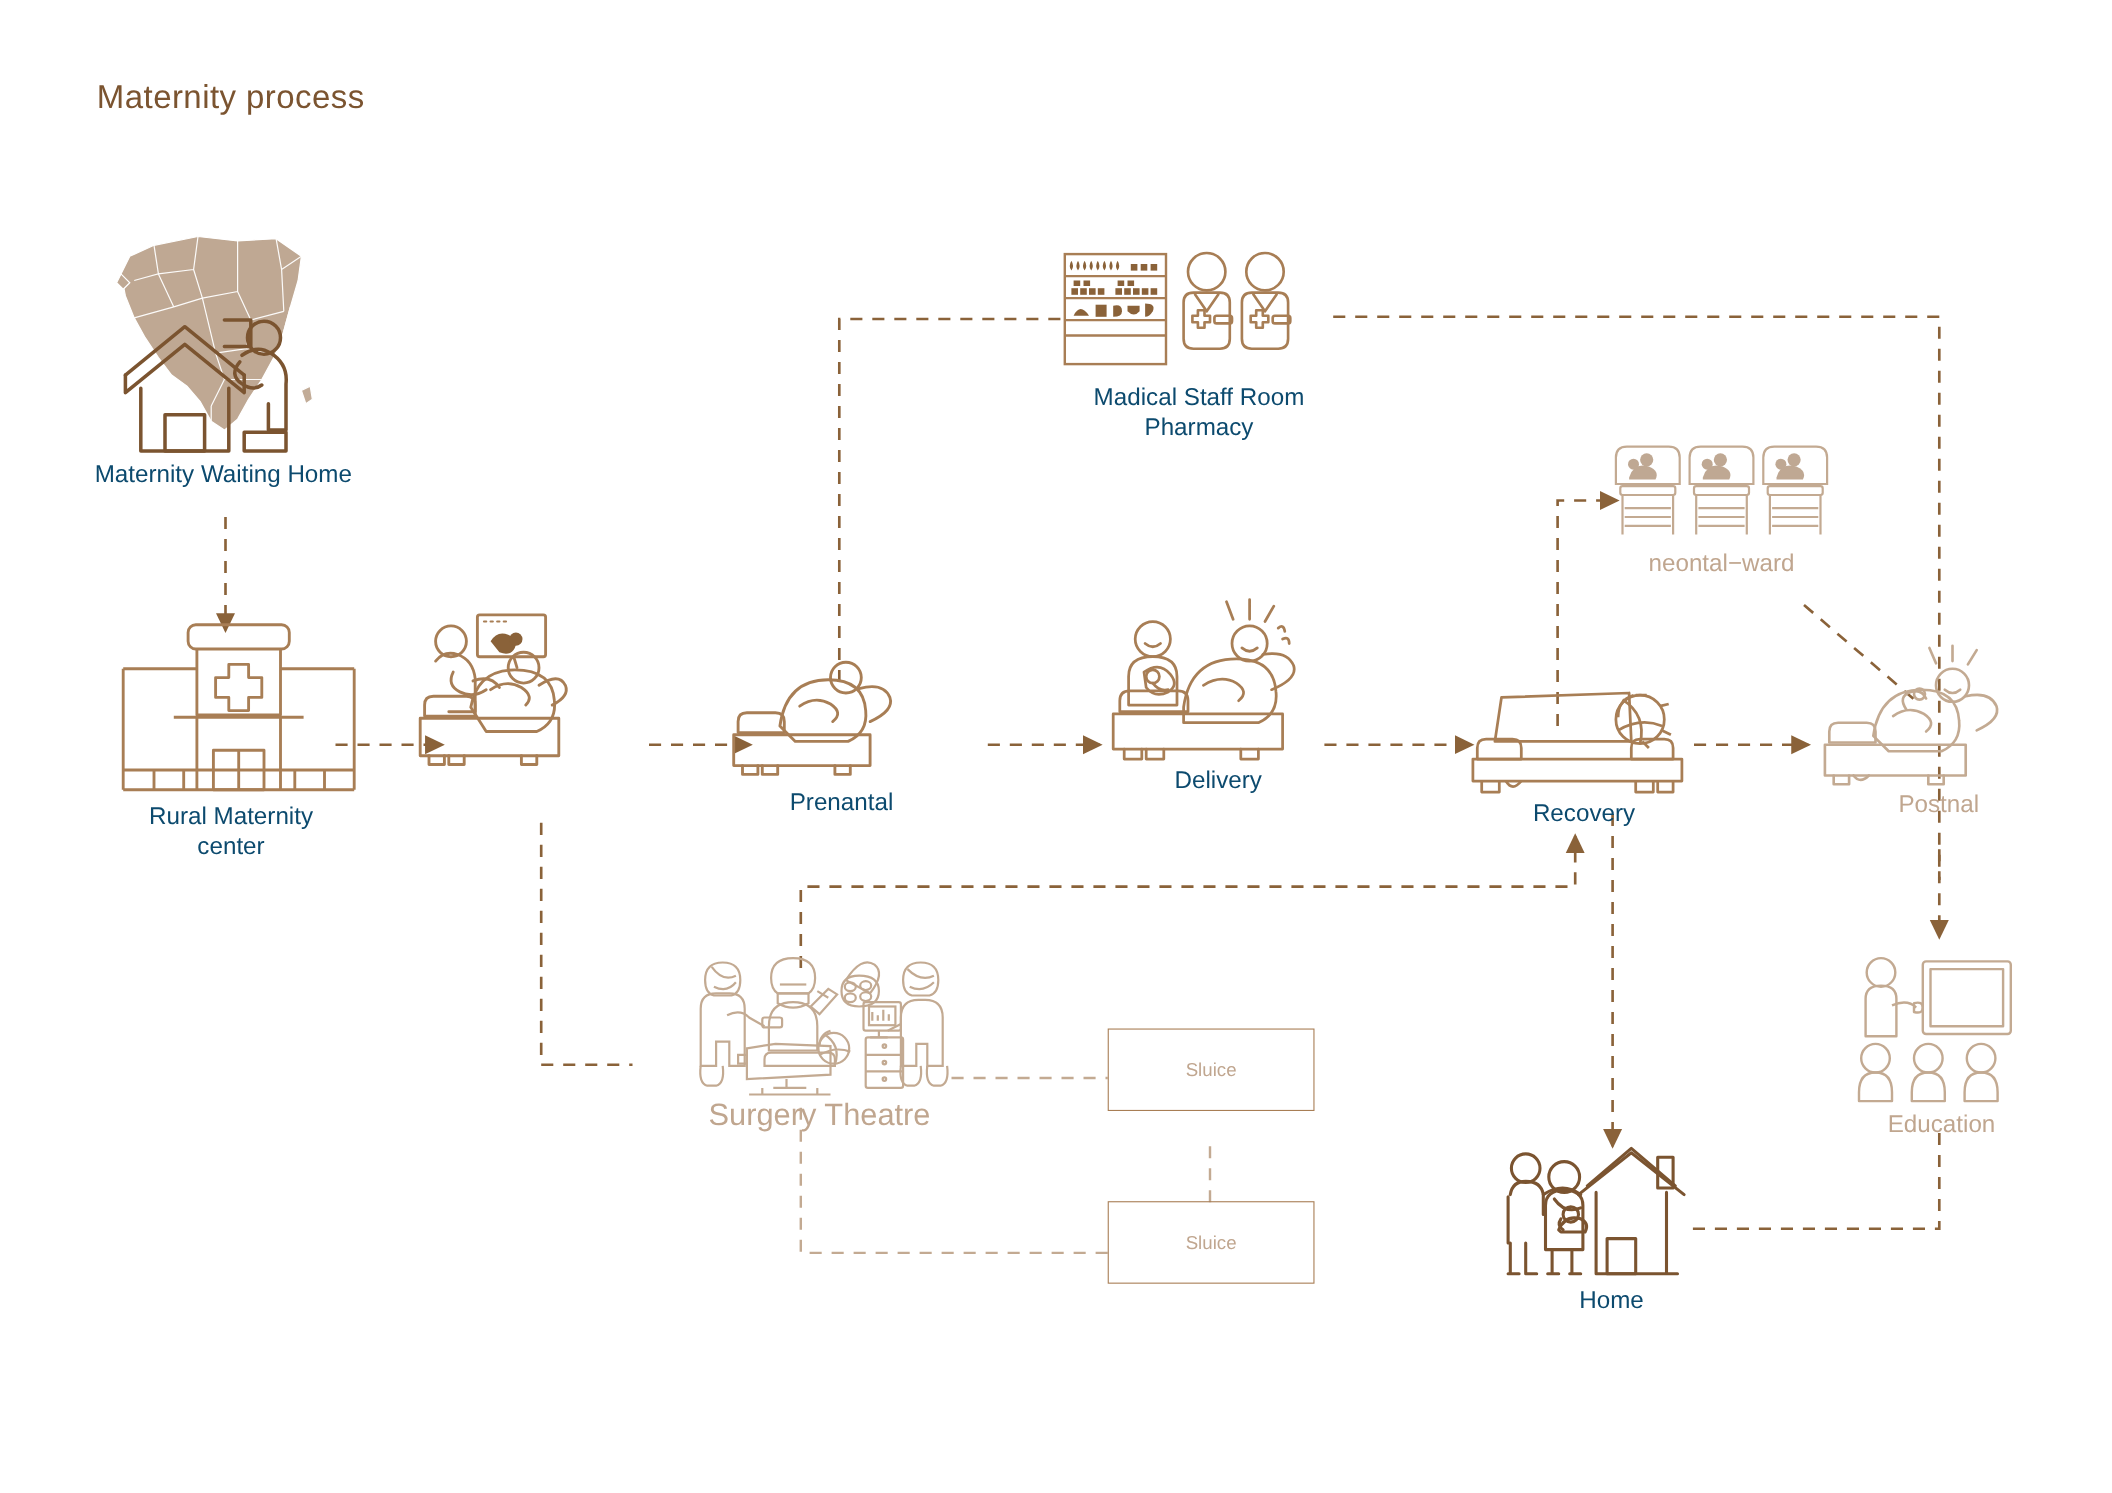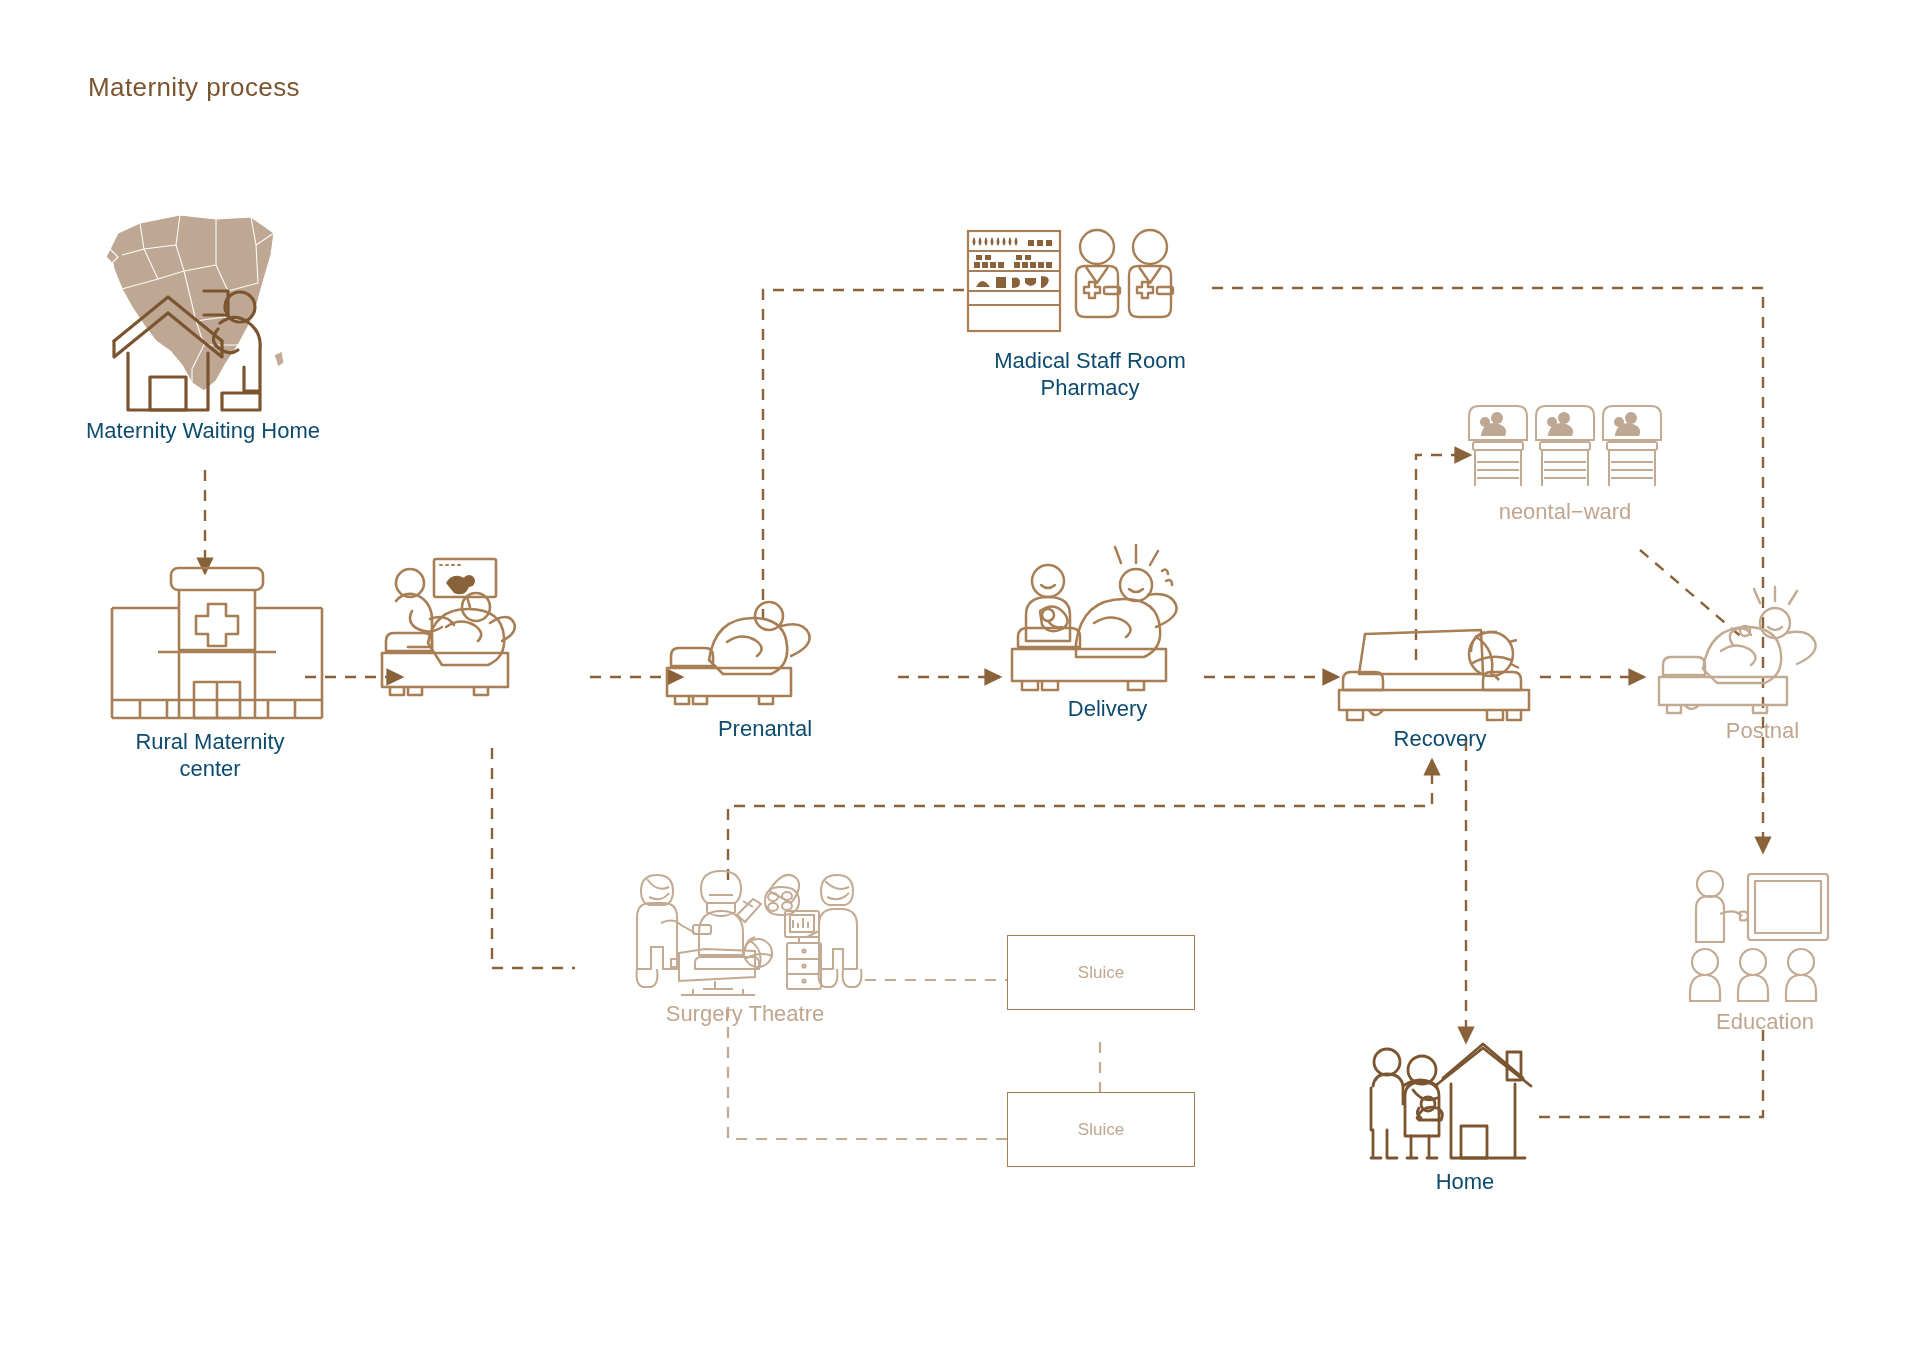--- a/index.html
+++ b/index.html
@@ -1,19 +1,19 @@
 <!DOCTYPE html>
 <html><head>
 <meta charset="utf-8">
 <style>
   html,body{margin:0;padding:0;background:#ffffff;}
   body{width:1920px;height:1357px;position:relative;overflow:hidden;
        font-family:"Liberation Sans","DejaVu Sans",sans-serif;}
   #canvas{position:absolute;inset:0;width:1920px;height:1357px;}
-  .title{position:absolute;left:88px;top:72px;font-size:26px;color:#7b5430;letter-spacing:.4px;}
+  .title{position:absolute;left:88px;top:72px;font-size:30px;color:#7b5430;letter-spacing:.4px;}
   .node{position:absolute;}
   .cap{position:absolute;width:320px;left:50%;transform:translateX(-50%);
        text-align:center;font-size:22px;line-height:27px;color:#0c4a6e;white-space:pre-line;}
   .cap.light{color:#c0a68f;}
   .cap.sub{font-size:21px;color:#b99c7f;}
   svg{display:block;overflow:visible;}
   .box{position:absolute;border:1.6px solid #a87e55;background:transparent;
        display:flex;align-items:center;justify-content:center;}
   .box span{font-size:17px;color:#c0a68f;}
 </style>
@@ -323,21 +323,21 @@
         <circle cx="189" cy="126" r="1.6"></circle>
       <circle cx="143" cy="98" r="14"></circle>
       <path d="M130,96 q0,-11 10,-14"></path>
       <path d="M134,85 q16,10 10,28 M130,104 q14,-8 28,-3"></path>
       <path d="M80,108 q0,-6 6,-6 l52,0 q6,0 6,6 l0,6 l-64,0 Z"></path>
       <path d="M64,98 L90,94 L140,96 L140,122 L64,126 Z"></path>
       <path d="M56,104 l8,0 l0,8 l-8,0 Z"></path>
       <path d="M100,126 L100,134 M88,134 L118,134 M78,134 l0,6 M128,134 l0,6 M66,140 L140,140"></path>
     </g>
   </svg>
-  <div class="cap light" style="top:145px;font-size:22px;">Surgery Theatre</div>
+  <div class="cap light" style="top:145px;font-size:28px;">Surgery Theatre</div>
 </div>
 
 <div class="box" style="left:1007px;top:935px;width:186px;height:73px;">
   <span>Sluice</span>
 </div>
 
 <div class="box" style="left:1007px;top:1092px;width:186px;height:73px;">
   <span>Sluice</span>
 </div>
 

